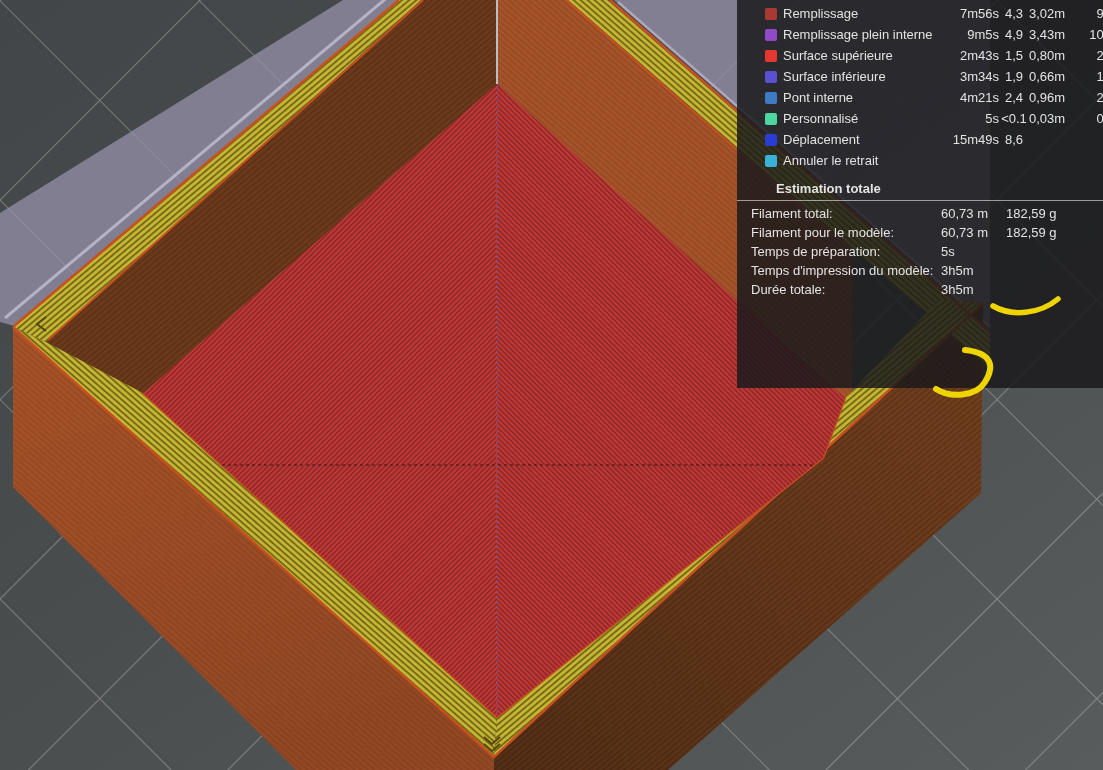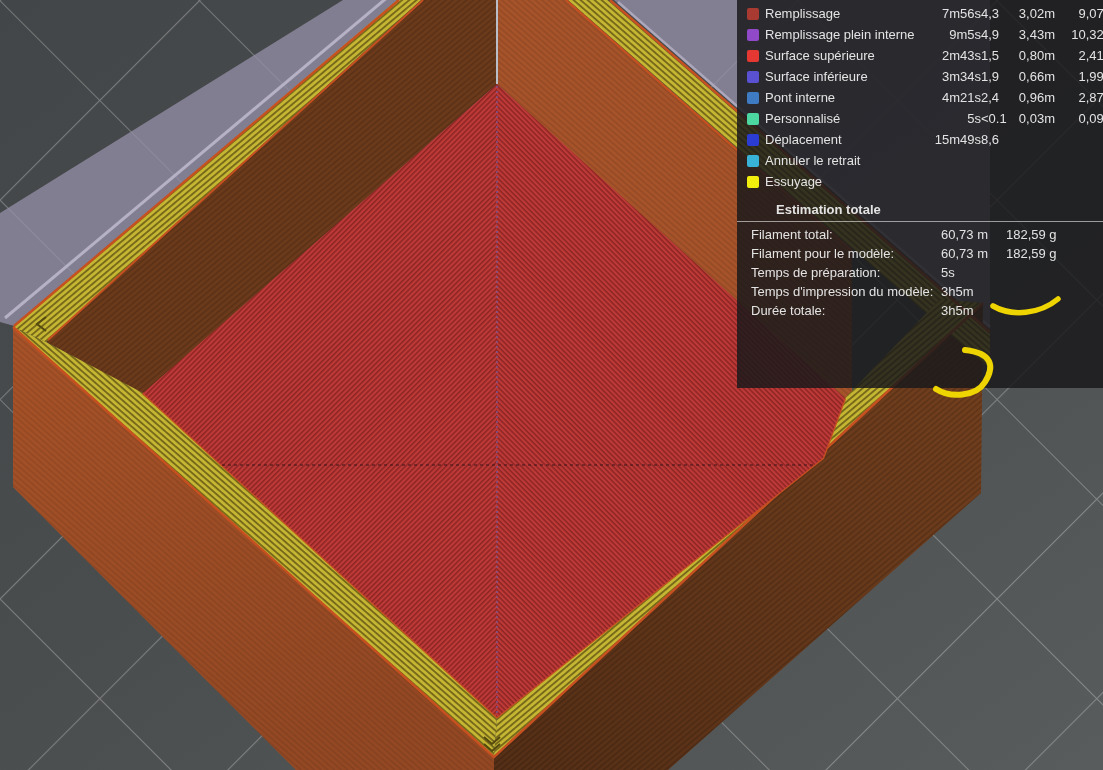--- a/index.html
+++ b/index.html
@@ -5,25 +5,25 @@
   html,body{margin:0;padding:0;background:#3a3d3e;}
   body{width:1103px;height:770px;overflow:hidden;font-family:"Liberation Sans",sans-serif;}
   #stage{position:relative;width:1103px;height:770px;overflow:hidden;background:#4a4d4e;}
   #scene{position:absolute;left:0;top:0;z-index:1;}
   
   #panel{
     position:absolute;left:737px;top:0;width:366px;height:388px;z-index:2;
     background:rgba(25,25,27,0.84);color:#e3e3e3;font-size:13px;overflow:hidden;
   }
   .legrow{display:grid;grid-template-columns:18px 168px 48px 30px 44px 56px;
-    align-items:center;height:21px;padding-left:10px;white-space:nowrap;}
+    align-items:center;height:21px;padding-left:28px;white-space:nowrap;}
   .sw{width:12px;height:12px;border-radius:2px;display:inline-block;}
   .c-time{text-align:right;}
-  .c-pct{text-align:left;}
-  .c-len{text-align:right;}
+  .c-pct{text-align:center;}
+  .c-len{}
   .c-wt{text-align:right;padding-left:10px;}
   #legend{padding-top:3px;}
   #totals-title{font-weight:bold;padding:10px 0 4px 10px;margin-left:29px;}
   #totals-sep{border:none;border-top:1px solid rgba(255,255,255,0.55);margin:0;}
   .totrow{display:grid;grid-template-columns:190px 65px 1fr;align-items:center;
     height:19px;padding-left:14px;white-space:nowrap;}
   #totals{padding-top:3px;}
   
   #annot{position:absolute;left:0;top:0;z-index:3;pointer-events:none;}
 </style>
@@ -195,28 +195,20 @@
           <span class="c-wt"></span>
         </div>
         <div class="legrow">
           <span class="sw" style="background: rgb(56, 178, 214);"></span>
           <span class="">Annuler le retrait</span>
           <span class="c-time"></span>
           <span class="c-pct"></span>
           <span class="c-len"></span>
           <span class="c-wt"></span>
         </div>
-        <div class="legrow">
-          <span class="sw" style="background: rgb(242, 239, 14);"></span>
-          <span class="">Essuyage</span>
-          <span class="c-time"></span>
-          <span class="c-pct"></span>
-          <span class="c-len"></span>
-          <span class="c-wt"></span>
-        </div>
       </div>
     <div id="totals-title">Estimation totale</div>
     <hr id="totals-sep">
     <div id="totals">
         <div class="totrow">
           <span>Filament total:</span>
           <span>60,73 m</span>
           <span>182,59 g</span>
         </div>
         <div class="totrow">

